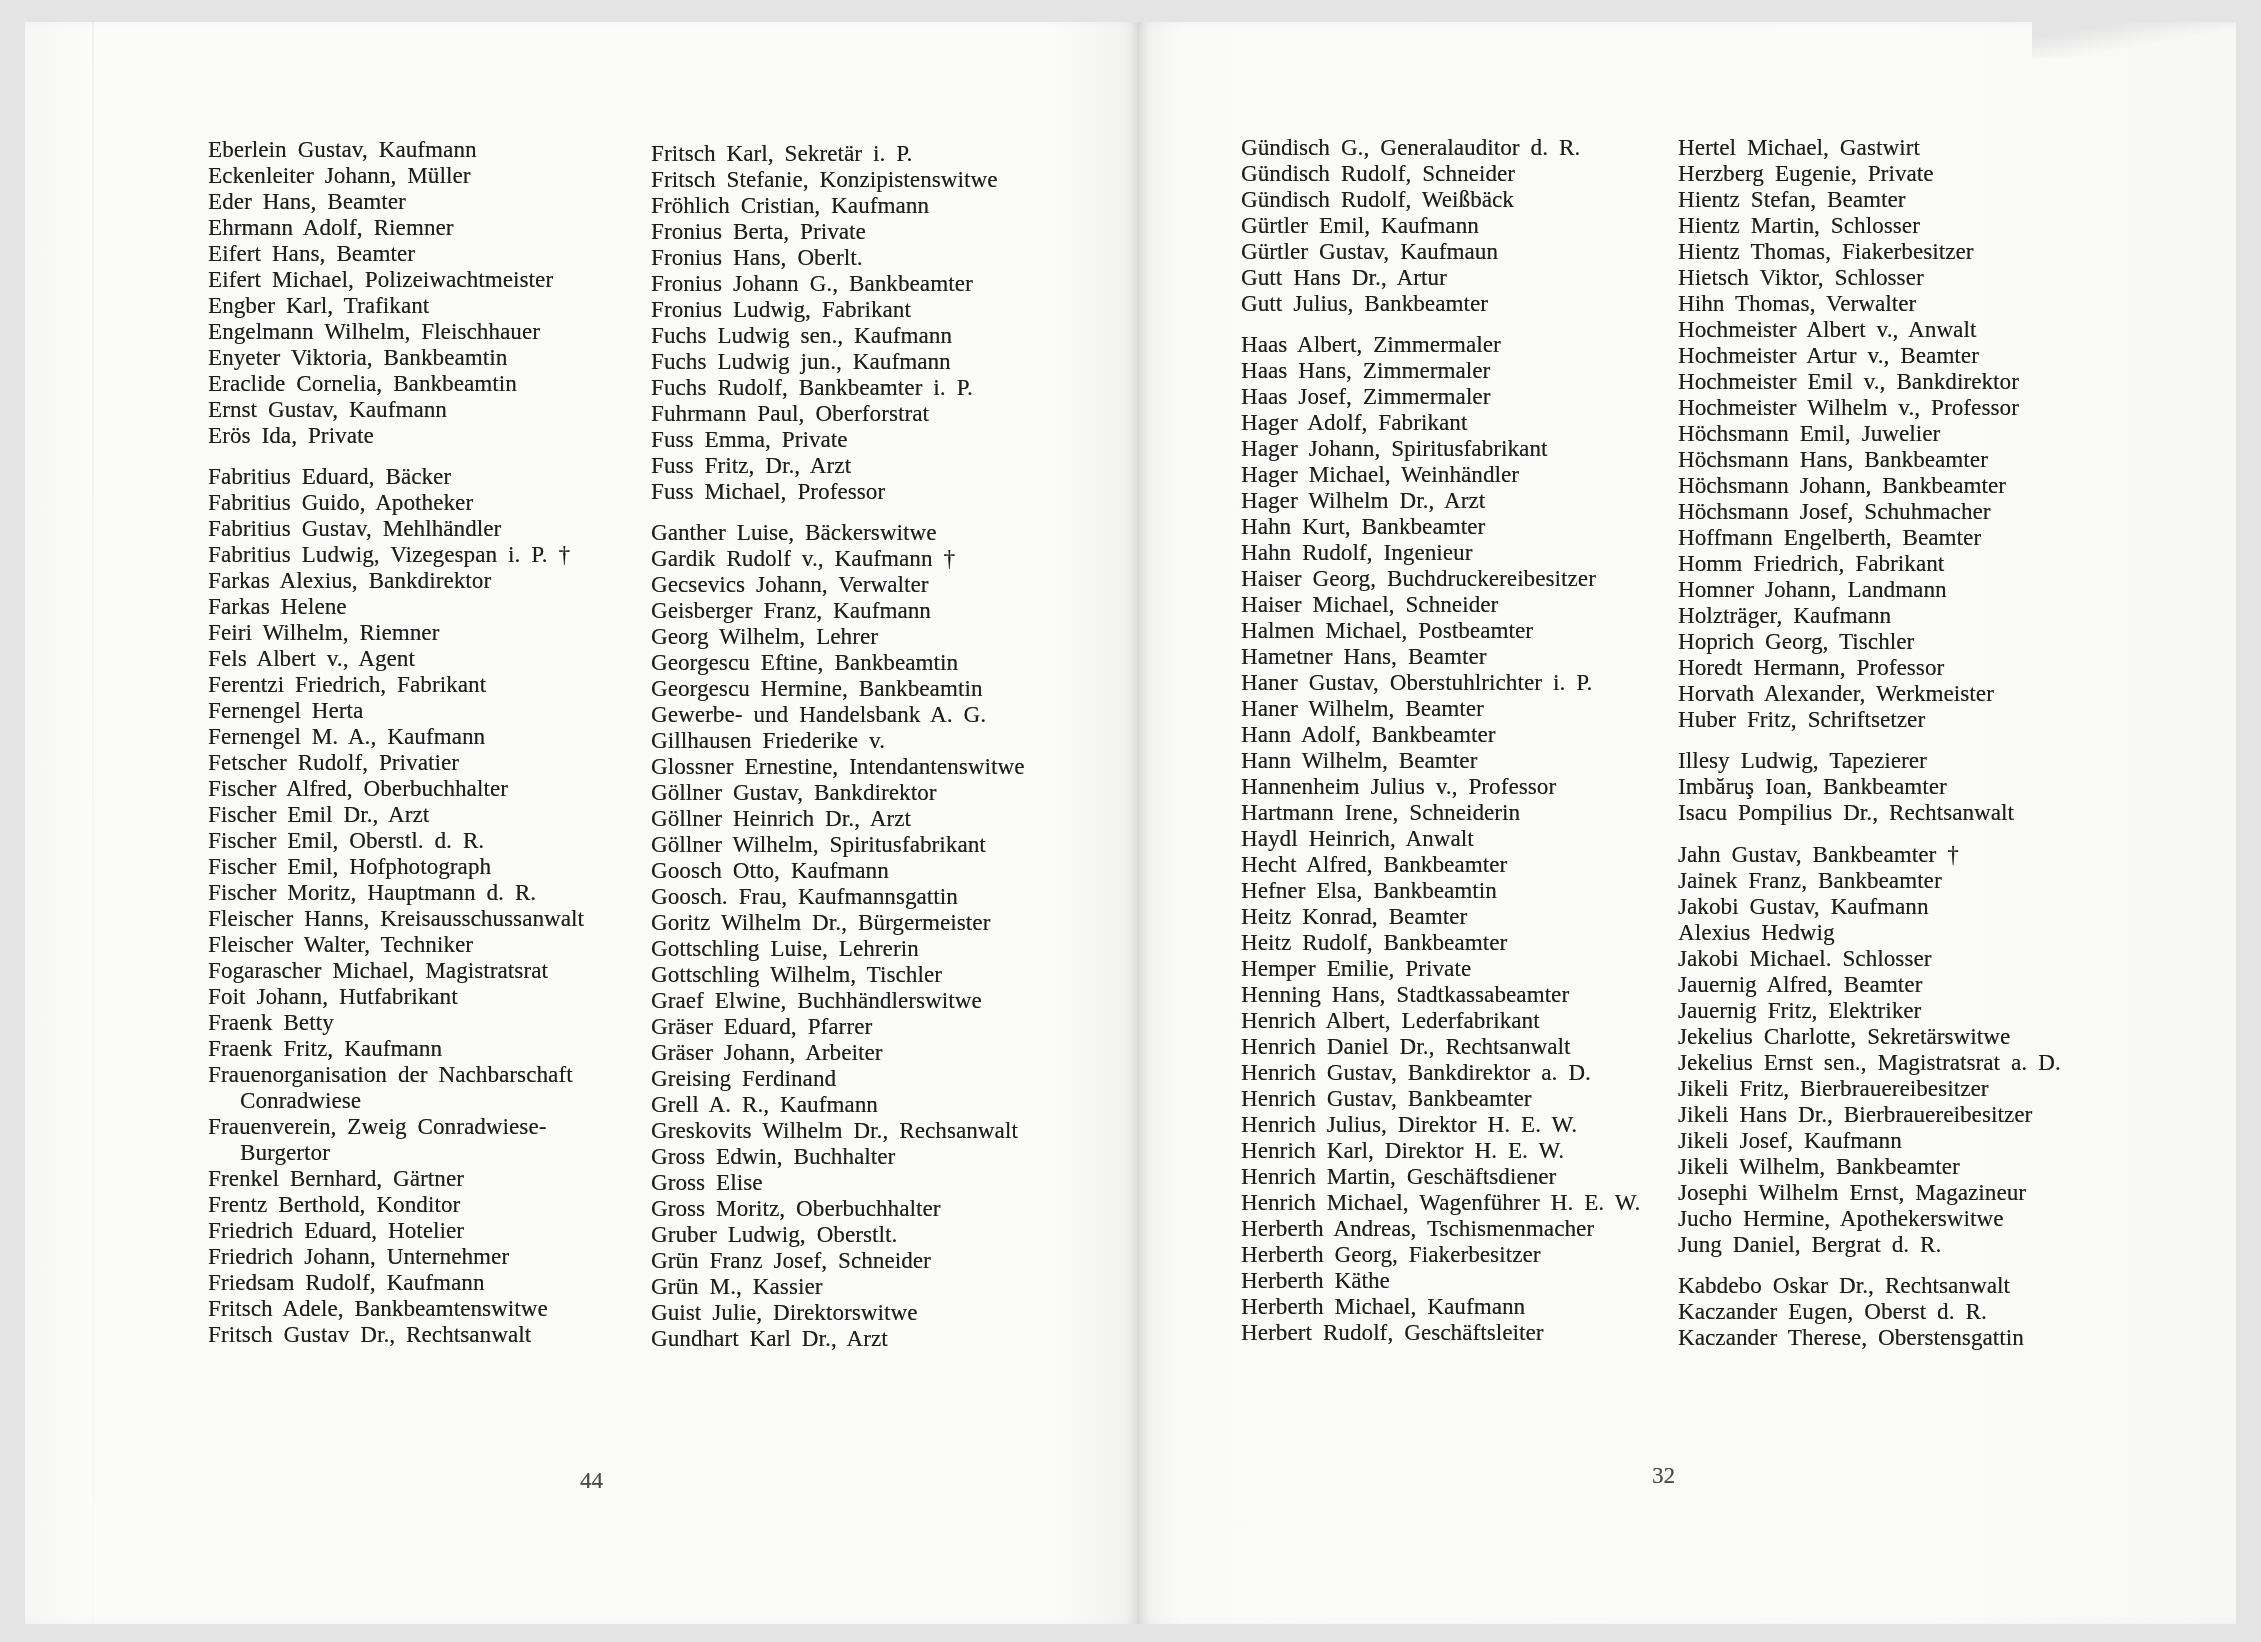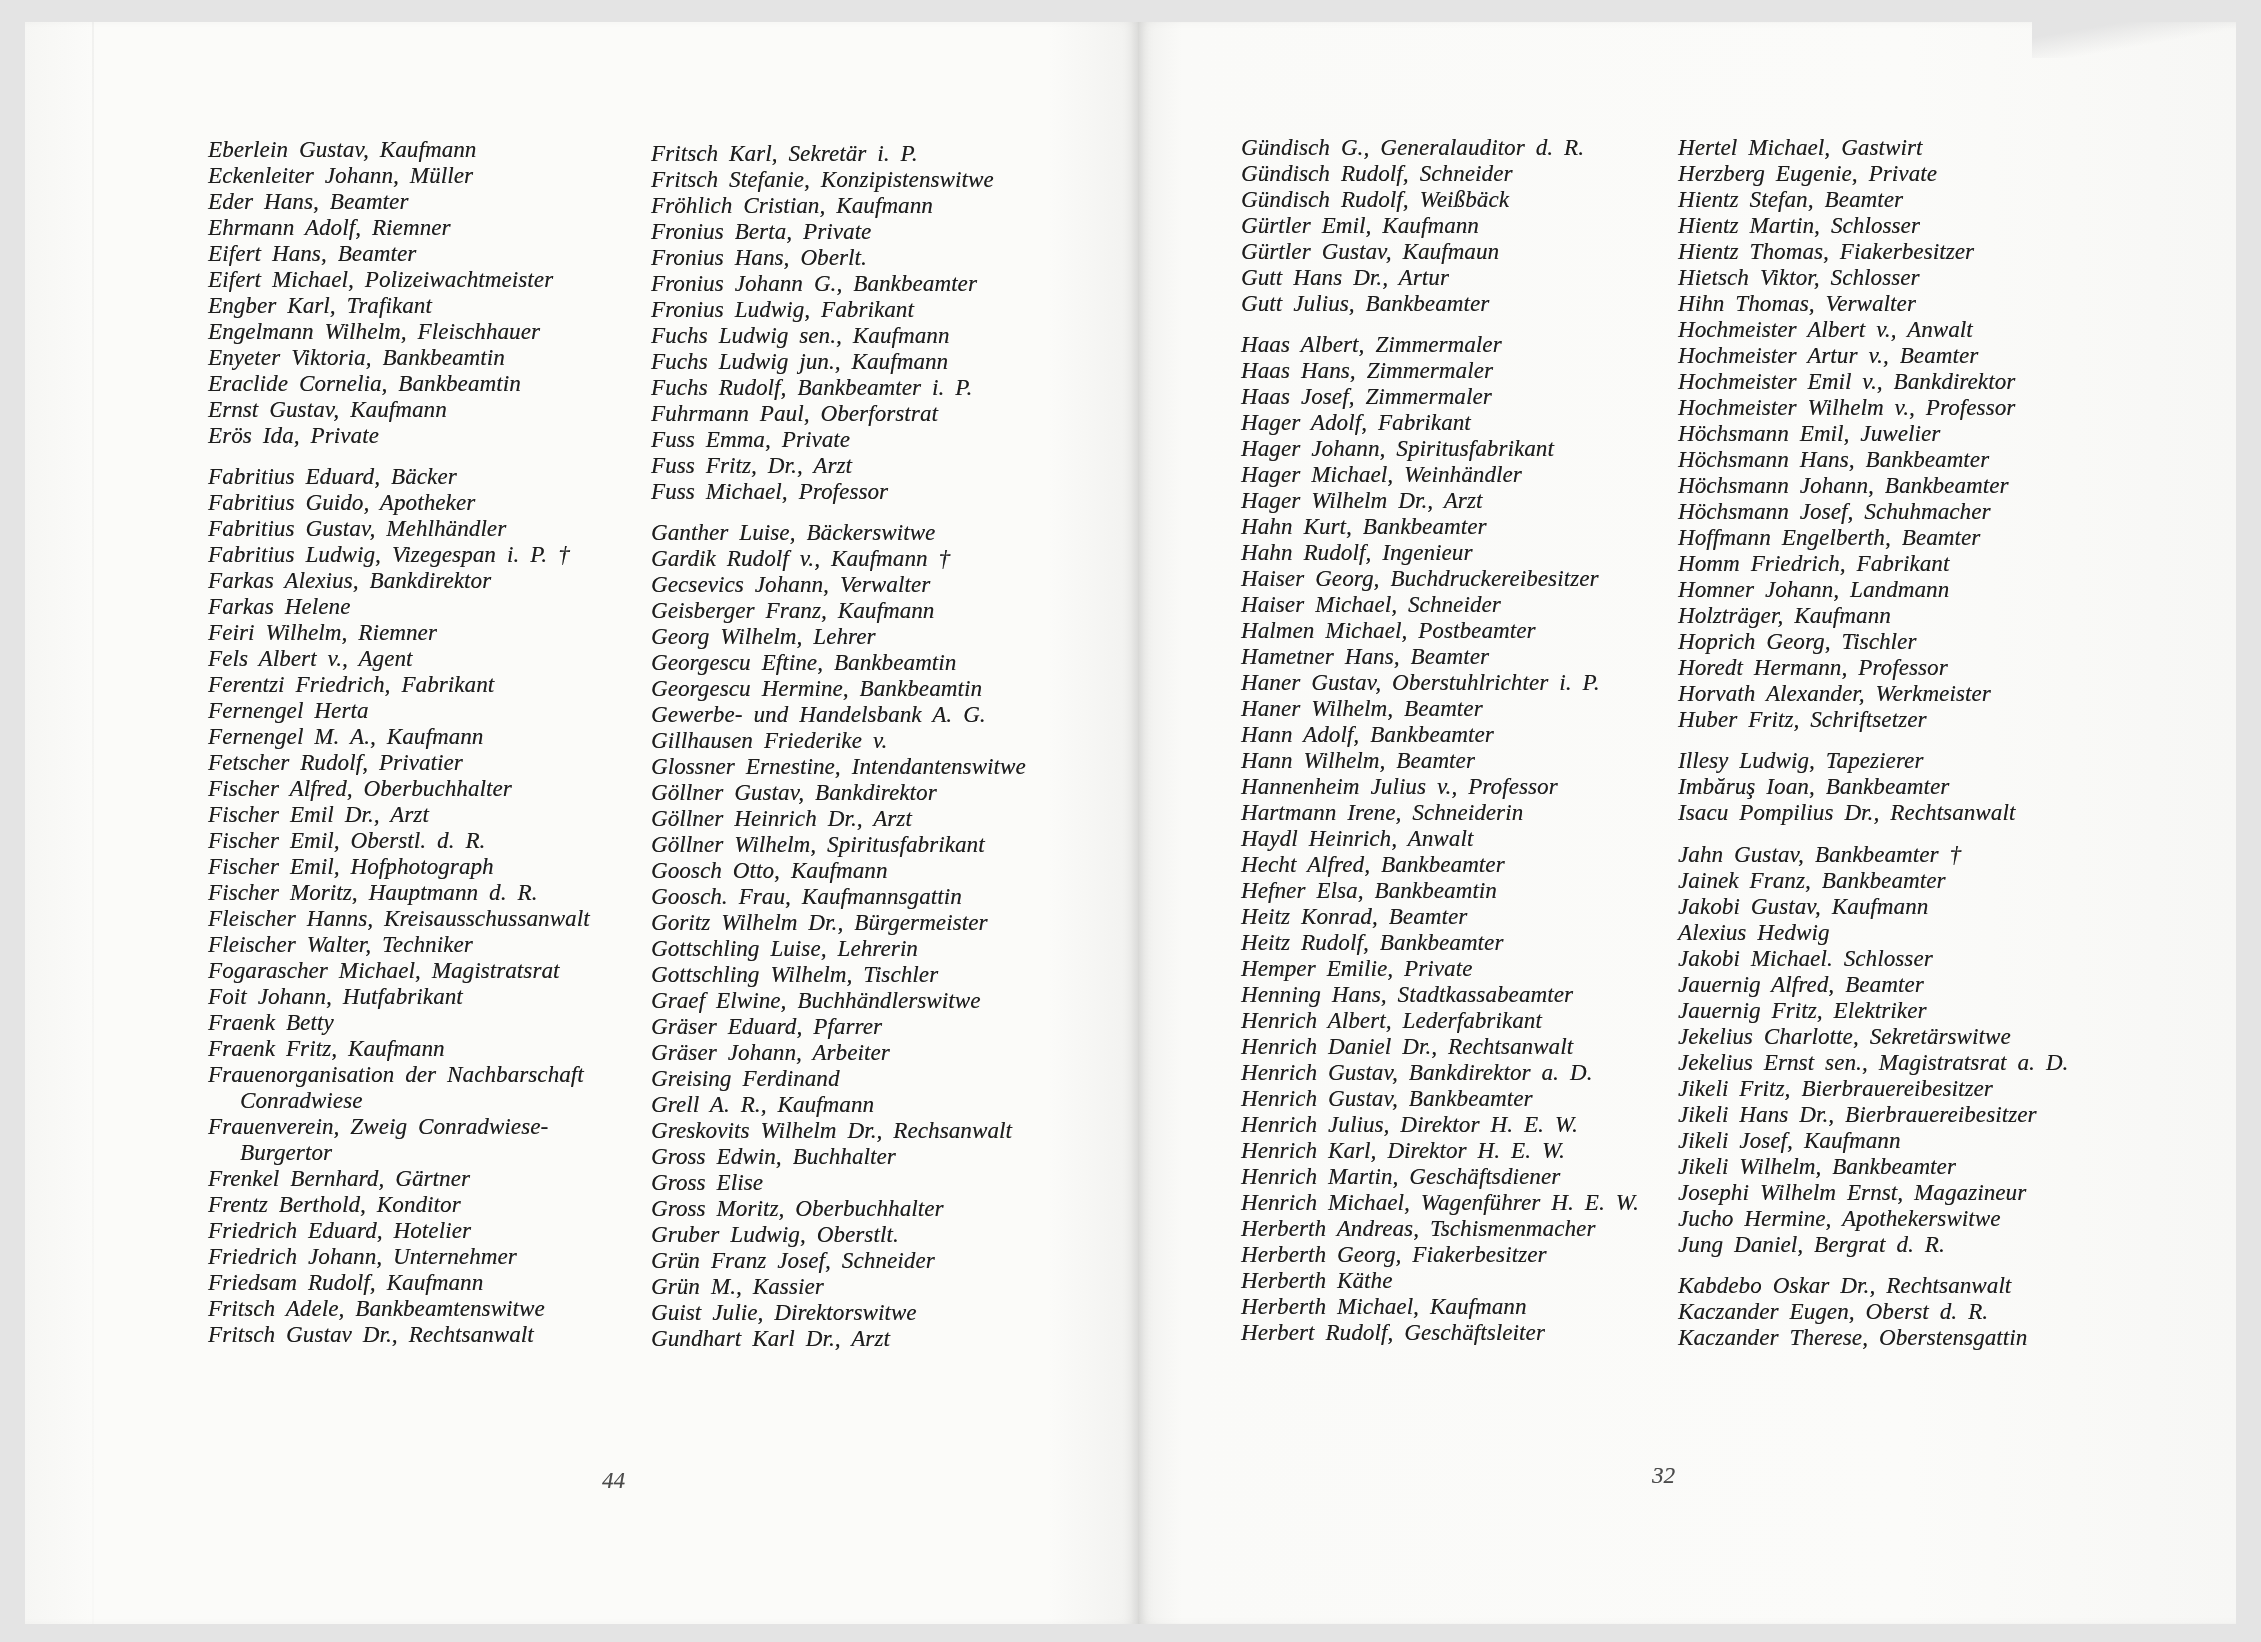--- a/index.html
+++ b/index.html
@@ -2,21 +2,21 @@
 <html style="font-size:9px"><head>
 <meta charset="utf-8">
 <style>
   html,body{margin:0;padding:0;}
   body{
     width:2261px;height:1643px;
     background:#e4e4e4;
     overflow:hidden;
     font-family:"Liberation Serif","DejaVu Serif",serif;
   }
-  .spread{position:absolute;left:0;top:0;width:2261px;height:1467px;font-style:italic;}
+  .spread{position:absolute;left:0;top:0;width:2261px;height:1467px;}
   .page{
     position:absolute;top:21.5px;height:1602px;
     background:#fafaf8;
   }
   .page-left{
     left:25.4px;width:1113px;
     background:linear-gradient(90deg,#f6f6f4 0%,#fbfbf9 6%,#fbfbf9 92%,#f1f1ef 100%);
     box-shadow:inset -10.2px 0 16px -10.2px rgba(0,0,0,0.18);
   }
   .page-left::before{
@@ -42,21 +42,21 @@
     text-shadow:0.2px 0.2px 0.3px rgba(20,20,20,0.55);
   }
   .line{height:26px;white-space:nowrap;}
   .line.gap{height:15.3px;}
   .line.cont{padding-left:32px;}
   .pageno{
     position:absolute;
     font-size:23px;color:#4b4b4b;
     text-shadow:0.2px 0.2px 0.3px rgba(60,60,60,0.5);
   }
-  .pageno-left{left:602px;top:1468px;text-align:right;}
+  .pageno-left{left:580px;top:1468px;text-align:right;}
   .pageno-right{left:1652px;top:1463px;}
 </style>
 </head>
 <body>
 
 <div class="spread">
 
   <div class="page page-left">
   </div>
 

